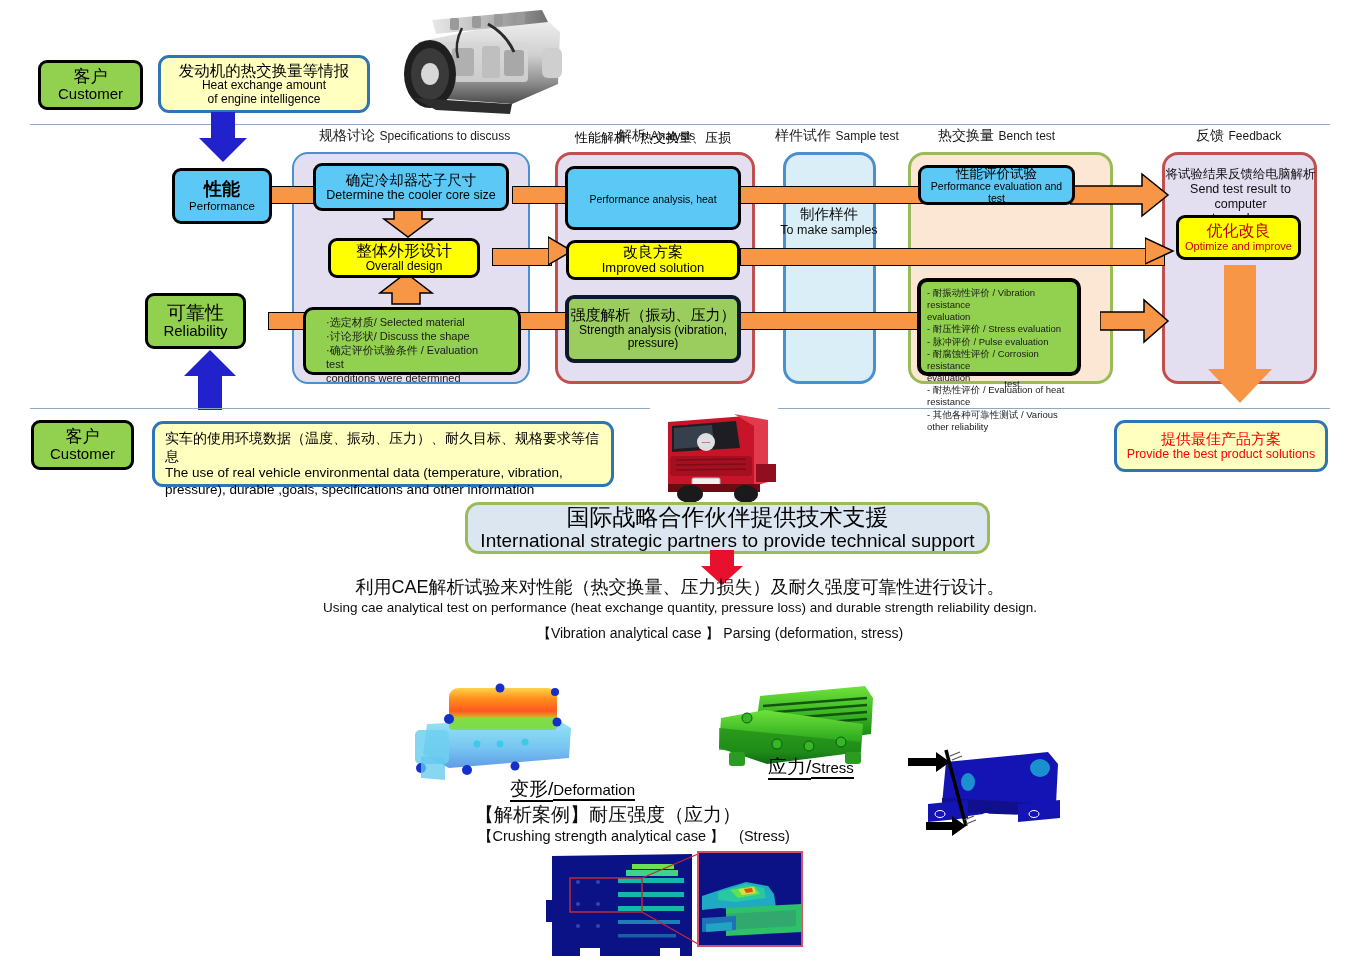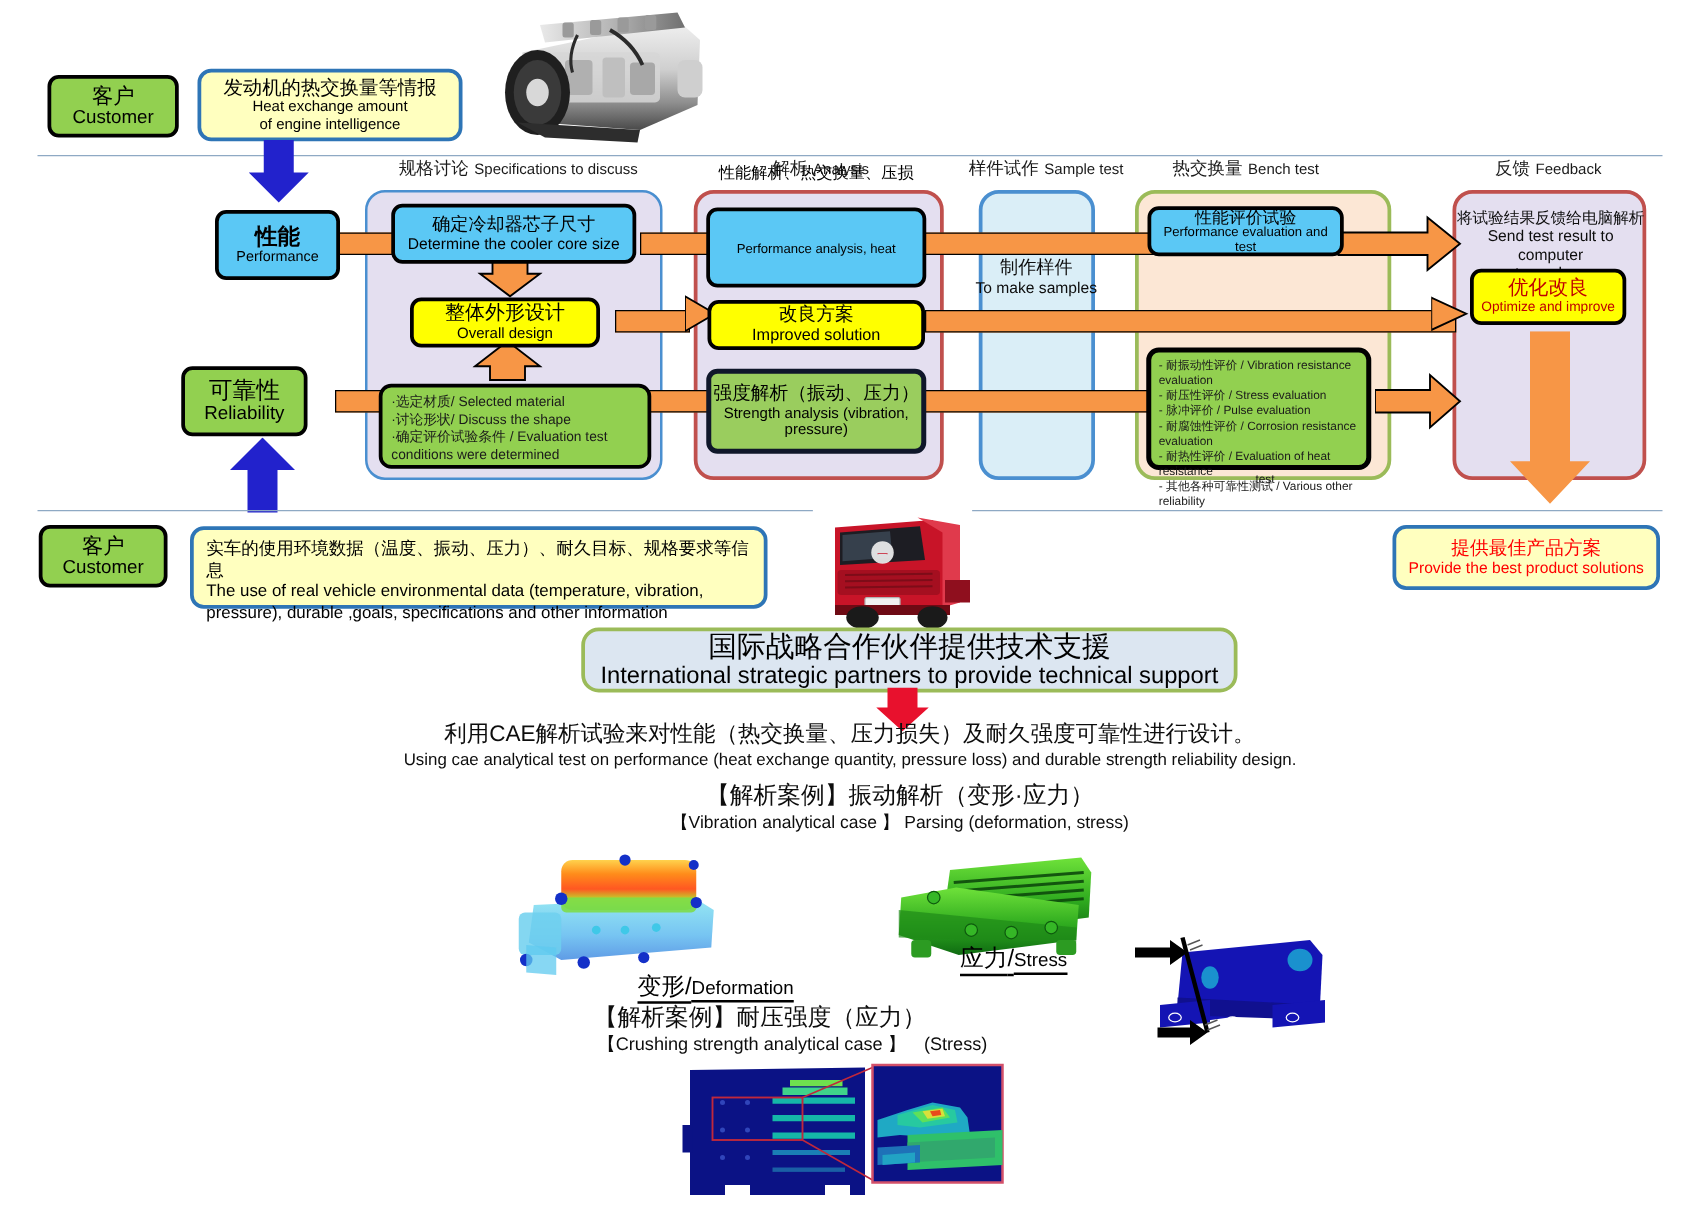--- a/index.html
+++ b/index.html
@@ -223,21 +223,21 @@
 <div class="rbox box-blue" style="left:313px; top:163px; width:196px; height:48px;">
   <span class="cn" style="font-size:14.5px;">确定冷却器芯子尺寸</span>
   <span class="en" style="font-size:12.5px;">Determine the cooler core size</span>
 </div>
 
 <div class="rbox box-yellow" style="left:328px; top:238px; width:152px; height:40px;">
   <span class="cn" style="font-size:16px;">整体外形设计</span>
   <span class="en" style="font-size:12px;">Overall design</span>
 </div>
 
-<div class="list-box" style="left:303px; top:307px; width:218px; height:68px; font-size:11px; border-width:3px; padding:5px 7px;">
+<div class="list-box" style="left:303px; top:307px; width:218px; height:68px; font-size:11px; border-width:3px; padding:5px 20px;">
   <div>·选定材质/ Selected material</div>
   <div>·讨论形状/ Discuss the shape</div>
   <div>·确定评价试验条件 /  Evaluation test</div>
   <div>conditions were determined</div>
 </div>
 
 <div class="rbox box-blue" style="left:565px; top:166px; width:176px; height:64px;gap:48px;">
   <span class="cn" style="font-size:13px;">性能解析、热交换量、压损</span>
   <span class="en" style="font-size:10.5px;">Performance analysis, heat</span>
   <span class="en" style="font-size:10.5px;">exchange amount, pressure loss</span>
@@ -257,21 +257,21 @@
 <div class="txt" style="left:776px; top:206px; width:106px; line-height:1.2;">
   <span class="cn" style="font-size:14.5px;">制作样件</span>
   <span class="en" style="font-size:12.5px;">To make samples</span>
 </div>
 
 <div class="rbox box-blue" style="left:918px; top:165px; width:157px; height:40px;">
   <span class="cn" style="font-size:13.5px;">性能评价试验</span>
   <span class="en" style="font-size:10.5px;">Performance evaluation and test</span>
 </div>
 
-<div class="list-box" style="left:917px; top:278px; width:180px; height:98px;">
+<div class="list-box" style="left:917px; top:278px; width:164px; height:98px;">
   <div>- 耐振动性评价 / Vibration resistance</div>
   <div>evaluation</div>
   <div>- 耐压性评价 / Stress evaluation</div>
   <div>- 脉冲评价 / Pulse evaluation</div>
   <div>- 耐腐蚀性评价 / Corrosion resistance</div>
   <div>evaluation</div>
   <div>- 耐热性评价 / Evaluation of heat resistance</div>
   <div>- 其他各种可靠性测试 / Various other reliability</div>
 </div>
 <div class="txt" style="left:917px; top:378px; width:190px; font-size:9.5px; color:#1a1a1a;">test</div>
@@ -344,21 +344,20 @@
     <path d="M10 0 L34 0 L34 16 L43 16 L22 35 L1 16 L10 16 Z" fill="#e8112d"></path>
   </svg>
 </div>
 
 <div class="txt" style="left:300px; top:576px; width:760px; line-height:1.3;">
   <div style="font-size:18px;">利用CAE解析试验来对性能（热交换量、压力损失）及耐久强度可靠性进行设计。</div>
   <div style="font-size:13.5px;">Using cae analytical test on performance (heat exchange quantity, pressure loss) and durable strength reliability design.</div>
 </div>
 
 <div class="txt" style="left:440px; top:625px; width:560px; line-height:1.25;">
-  <div style="font-size:19px;">【解析案例】振动解析（变形·应力）</div>
   <div style="font-size:14px;">【Vibration analytical case 】  Parsing (deformation, stress)</div>
 </div>
 
 <div class="img-frame" style="left:405px; top:672px; width:185px; height:112px;">
   <svg width="185" height="112" viewBox="0 0 185 112">
     <defs>
       <linearGradient id="defTop" x1="0" y1="0" x2="0" y2="1">
         <stop offset="0%" stop-color="#ffd24d"></stop>
         <stop offset="28%" stop-color="#ff8c1a"></stop>
         <stop offset="58%" stop-color="#ff5722"></stop>

